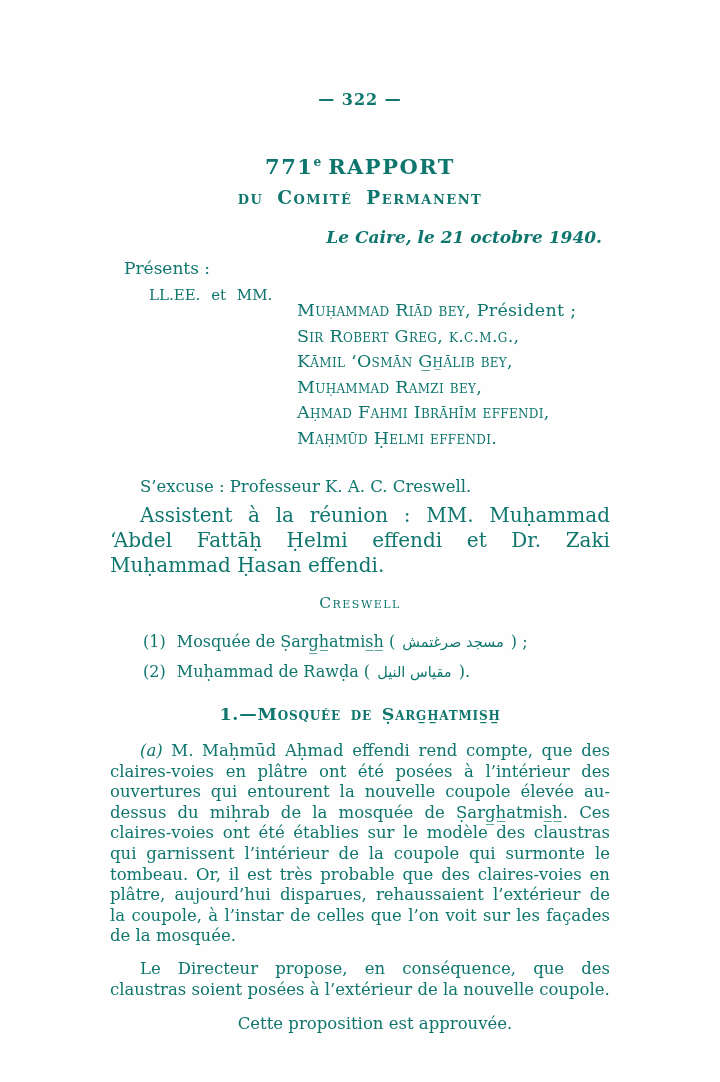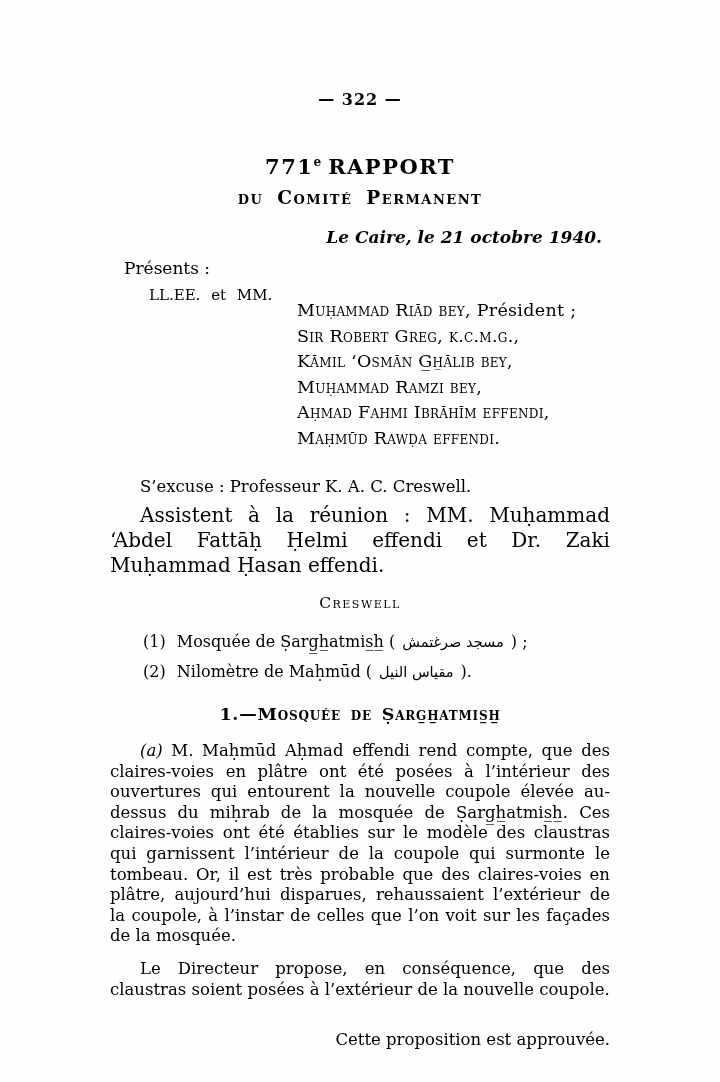--- a/index.html
+++ b/index.html
@@ -6,21 +6,21 @@
     margin: 0;
     padding: 0;
     background: #e8e8e8;
   }
   .page {
     position: relative;
     width: 720px;
     height: 1082px;
     margin: 0 auto;
     background: #fefefe;
-    color: #000000;
+    color: #0f766e;
     font-family: "DejaVu Serif", serif;
     overflow: hidden;
     box-sizing: border-box;
   }
   .content {
     padding: 0 110px;
     box-sizing: border-box;
   }
   
   .pageno {
@@ -143,21 +143,21 @@
     line-height: 22px;
   }
   .body-para {
     margin: 16px 0 0 0;
     font-size: 16.5px;
     line-height: 20.6px;
     text-align: justify;
     text-indent: 30px;
   }
   .body-para.second { margin-top: 12px; }
-  .body-para.third  { margin-top: 30px; text-align: right; }
+  .body-para.third  { margin-top: 14px; text-align: center; }
   .para-label { font-style: italic; }
 </style>
 </head>
 <body>
 
 <div class="page">
   <div class="content">
 
     <div class="pageno">— 322 —</div>
 
@@ -170,41 +170,41 @@
     <div class="presents">Présents :</div>
 
     <div class="names-row">
       <div class="group-label">LL.EE. et MM.</div>
       <div class="names-col">
         <div class="name-line"><span class="sc">Muḥammad Riād bey</span><span class="name-suffix">, Président ;</span></div>
         <div class="name-line"><span class="sc">Sir Robert Greg, k.c.m.g.,</span><span class="name-suffix"></span></div>
         <div class="name-line"><span class="sc">Kāmil ‘Osmān G̲h̲ālib bey,</span><span class="name-suffix"></span></div>
         <div class="name-line"><span class="sc">Muḥammad Ramzi bey,</span><span class="name-suffix"></span></div>
         <div class="name-line"><span class="sc">Aḥmad Fahmi Ibrāhīm effendi,</span><span class="name-suffix"></span></div>
-        <div class="name-line"><span class="sc">Maḥmūd Rawḍa effendi.</span><span class="name-suffix"></span></div>
+        <div class="name-line"><span class="sc">Maḥmūd Ḥelmi effendi.</span><span class="name-suffix"></span></div>
       </div>
     </div>
 
     <p class="excused">S’excuse : Professeur K. A. C. Creswell.</p>
 
     <p class="assistants">Assistent à la réunion : MM. Muḥammad ‘Abdel Fattāḥ Ḥelmi effendi et Dr. Zaki Muḥammad Ḥasan effendi.</p>
 
     <div class="som-heading">Creswell</div>
 
     <div class="som-list">
       <div class="som-item">
         <span class="som-num">(1)</span>
         <span class="som-label">Mosquée de Ṣarg̲h̲atmis̲h̲</span>
         <span class="som-paren">(</span>
         <span class="arabic">مسجد صرغتمش</span>
         <span class="som-paren">) ;</span>
       </div>
       <div class="som-item">
         <span class="som-num">(2)</span>
-        <span class="som-label">Nilomètre de Maḥmūd</span>
+        <span class="som-label">Muḥammad de Rawḍa</span>
         <span class="som-paren">(</span>
         <span class="arabic">مقياس النيل</span>
         <span class="som-paren">).</span>
       </div>
     </div>
 
     <div class="section-heading">1.—Mosquée de Ṣarg̲h̲atmis̲h̲</div>
 
     <p class="body-para first"><span class="para-label">(a)</span><span> M. Maḥmūd Aḥmad effendi rend compte, que des claires-voies en plâtre ont été posées à l’intérieur des ouvertures qui entourent la nouvelle coupole élevée au-dessus du miḥrab de la mosquée de Ṣarg̲h̲atmis̲h̲. Ces claires-voies ont été établies sur le modèle des claustras qui garnissent l’intérieur de la coupole qui surmonte le tombeau. Or, il est très probable que des claires-voies en plâtre, aujourd’hui disparues, rehaussaient l’extérieur de la coupole, à l’instar de celles que l’on voit sur les façades de la mosquée.</span></p>
 

